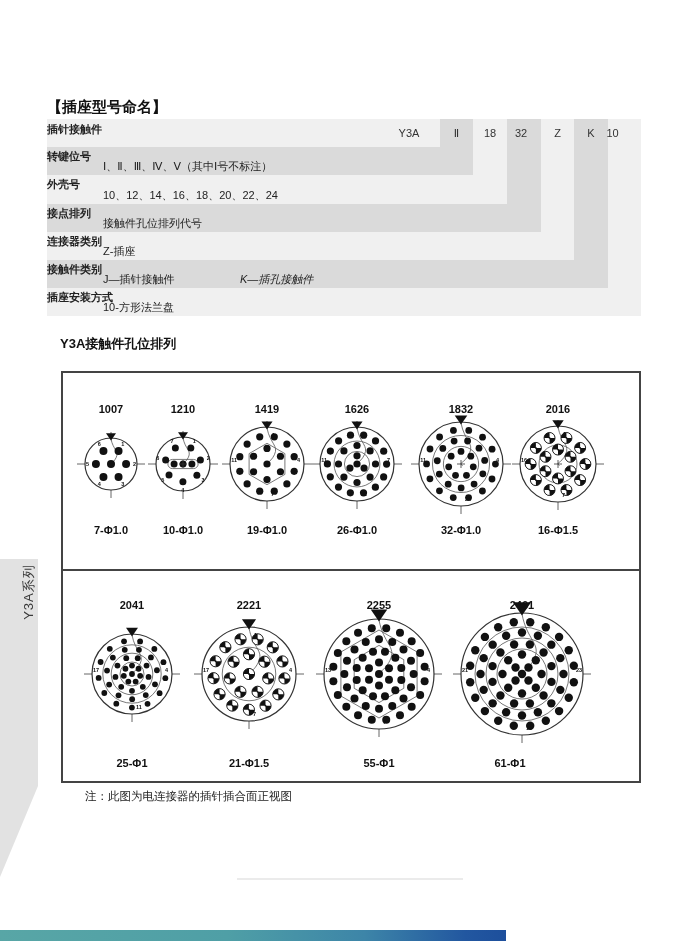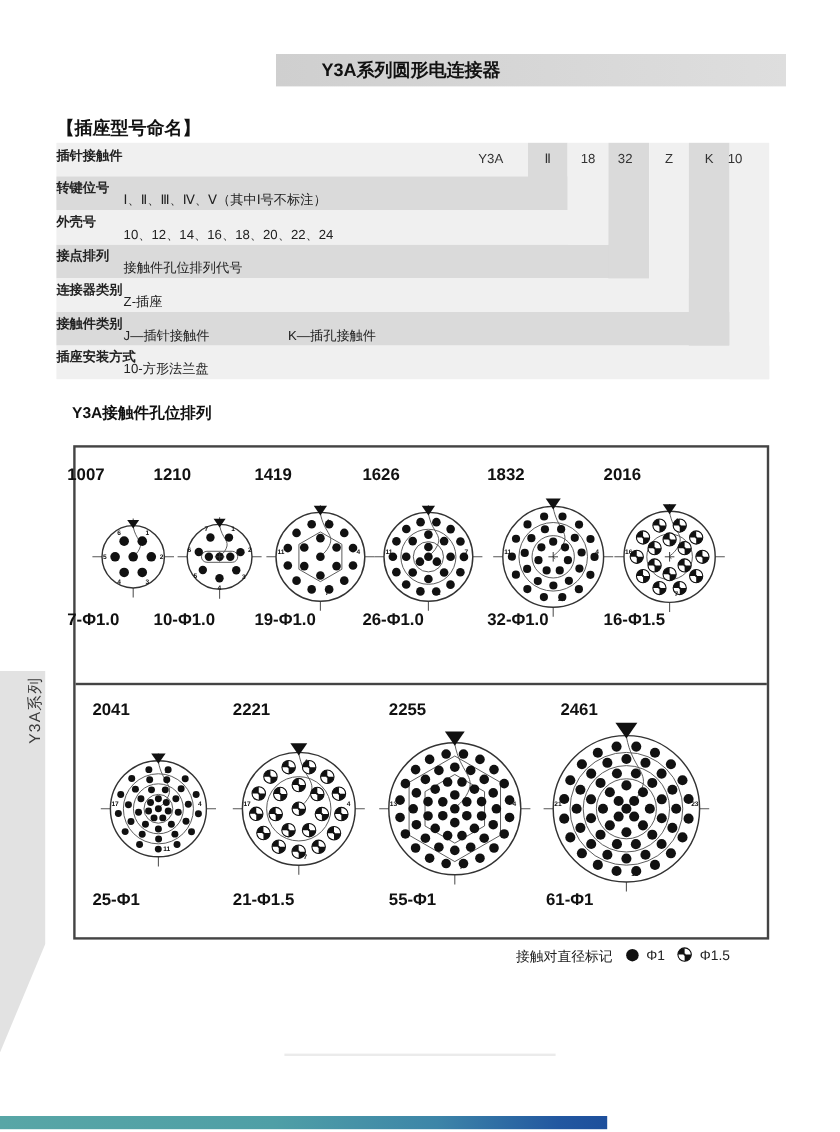--- a/index.html
+++ b/index.html
@@ -27,46 +27,45 @@
   .cs2{left:426px;top:0;width:34px;height:85px;}
   .cs3{left:460px;top:0;width:34px;height:113px;}
   .cs4{left:494px;top:0;width:33px;height:141px;}
   .cs5{left:527px;top:0;width:34px;height:169px;}
   .cs6{left:561px;top:0;width:33px;height:197px;}
   .code-cell{position:absolute;top:0;height:28px;line-height:28px;text-align:center;font-size:11px;color:#333;}
   .cc0{left:331px;width:62px;} .cc1{left:393px;width:33px;} .cc2{left:426px;width:34px;}
   .cc3{left:460px;width:28px;} .cc4{left:494px;width:33px;} .cc5{left:527px;width:34px;} .cc6{left:549px;width:33px;}
   .row-label{position:absolute;left:0;font-size:11px;font-weight:bold;color:#222;white-space:nowrap;}
   .row-content{position:absolute;left:56px;font-size:11px;color:#222;white-space:nowrap;text-align:center;}
-  .row-content2{position:absolute;left:193px;font-size:11px;color:#222;white-space:nowrap;}
+  .row-content2{position:absolute;left:193px;font-size:11px;color:#222;white-space:nowrap;font-style:italic;}
   
   #fig-box{position:absolute;left:61px;top:371px;width:580px;height:412px;border:2px solid #444;box-sizing:border-box;background:#fff;}
   #fig-divider{position:absolute;left:0;top:196px;width:100%;height:2px;background:#444;}
   #pins-svg{position:absolute;left:0;top:0;}
-  .conn-code,.conn-dia{position:absolute;width:110px;text-align:left;font-size:14px;font-weight:bold;color:#111;}
+  .conn-code,.conn-dia{position:absolute;width:110px;text-align:center;font-size:11px;font-weight:bold;color:#111;margin-top:16px;}
   
   #note-line{position:absolute;left:85px;top:789px;font-size:11.5px;color:#222;}
   #legend{position:absolute;left:430px;top:789px;font-size:11.5px;color:#222;display:flex;align-items:center;gap:10px;}
   #legend .sym{display:inline-block;}
   
   #side-tab{position:absolute;left:0;top:559px;width:38px;height:318px;background:#e2e2e2;
             clip-path:polygon(0 0,38px 0,38px 227px,0 318px);}
   #side-tab-text{position:absolute;left:-27px;top:584px;width:110px;height:16px;text-align:center;
                  font-size:13px;color:#3a3a3a;letter-spacing:1px;transform:rotate(-90deg);}
   
   #footer-rule{position:absolute;left:237px;top:878px;width:226px;height:2px;background:#ebebeb;}
   #footer-bar{position:absolute;left:0;top:930px;width:506px;height:11px;
               background:linear-gradient(90deg,#58a6a6 0%,#4f9fa6 45%,#3d85a8 72%,#2257a0 92%,#1d4f9c 100%);}
 </style>
 </head>
 <body>
 
 <div id="page">
 
-  <div id="title-bar">Y3A系列圆形电连接器</div>
 
   <div id="sec1">【插座型号命名】</div>
 
   <div id="naming-table">
     <div class="band light rb1"></div>
     <div class="band dark rb2"></div>
     <div class="band light rb3"></div>
     <div class="band dark rb4"></div>
     <div class="band light rb5"></div>
     <div class="band dark rb6"></div>
@@ -695,40 +694,22 @@
       <div class="conn-code" style="left: 14px; top: 210px;">2041</div>
       <div class="conn-dia" style="left: 14px; top: 368px;">25-Φ1</div>
       <div class="conn-code" style="left: 131px; top: 210px;">2221</div>
       <div class="conn-dia" style="left: 131px; top: 368px;">21-Φ1.5</div>
       <div class="conn-code" style="left: 261px; top: 210px;">2255</div>
       <div class="conn-dia" style="left: 261px; top: 368px;">55-Φ1</div>
       <div class="conn-code" style="left: 404px; top: 210px;">2461</div>
       <div class="conn-dia" style="left: 392px; top: 368px;">61-Φ1</div>
     </div>
 
-
-  <div id="legend">
-    <span>接触对直径标记</span>
-    <span class="sym">
-      <svg width="12" height="12">
-          <circle cx="6" cy="6" r="5.2" fill="#111"></circle>
-        </svg>
-    </span>
-    <span style="margin-left:-4px">Φ1</span>
-    <span class="sym">
-      <svg width="13" height="13">
-        <circle cx="6.5" cy="6.5" r="5.6" fill="#111"></circle>
-        <path d="M6.5 6.5 L6.5 0.9 A5.6 5.6 0 0 1 12.1 6.5 Z" fill="#fff"></path>
-        <path d="M6.5 6.5 L6.5 12.1 A5.6 5.6 0 0 1 0.9 6.5 Z" fill="#fff"></path>
-        <circle cx="6.5" cy="6.5" r="5.6" fill="none" stroke="#111" stroke-width="0.9"></circle>
-        <circle cx="6.5" cy="6.5" r="0.9" fill="#111"></circle>
-      </svg>
-    </span>
-    <span style="margin-left:-4px">Φ1.5</span>
-  </div>
+  <div id="note-line">注：此图为电连接器的插针插合面正视图</div>
+
 
   <div id="side-tab"></div>
   <div id="side-tab-text">Y3A系列</div>
 
   <div id="footer-rule"></div>
   <div id="footer-bar"></div>
 
 </div>
 
 </body></html>

